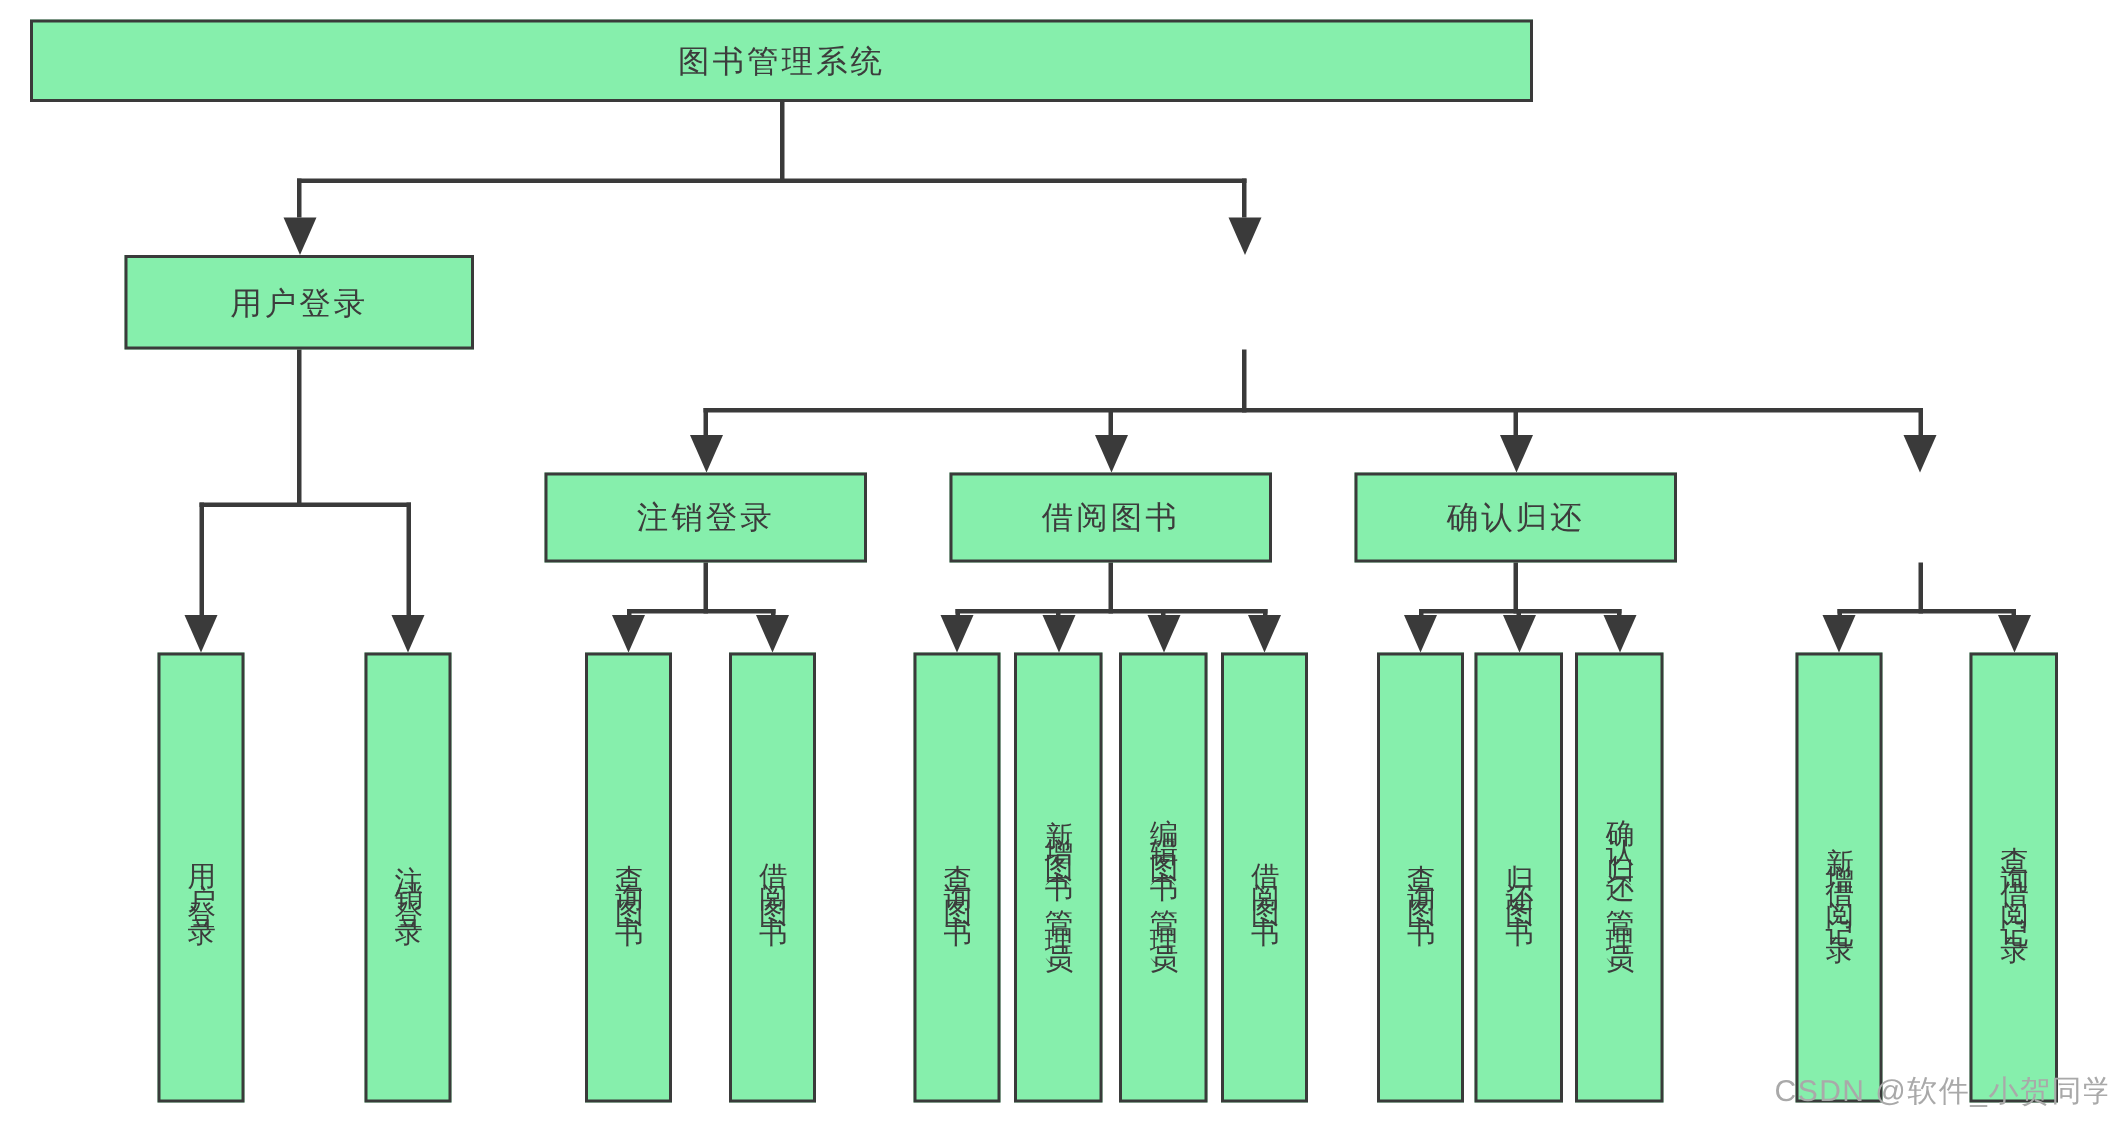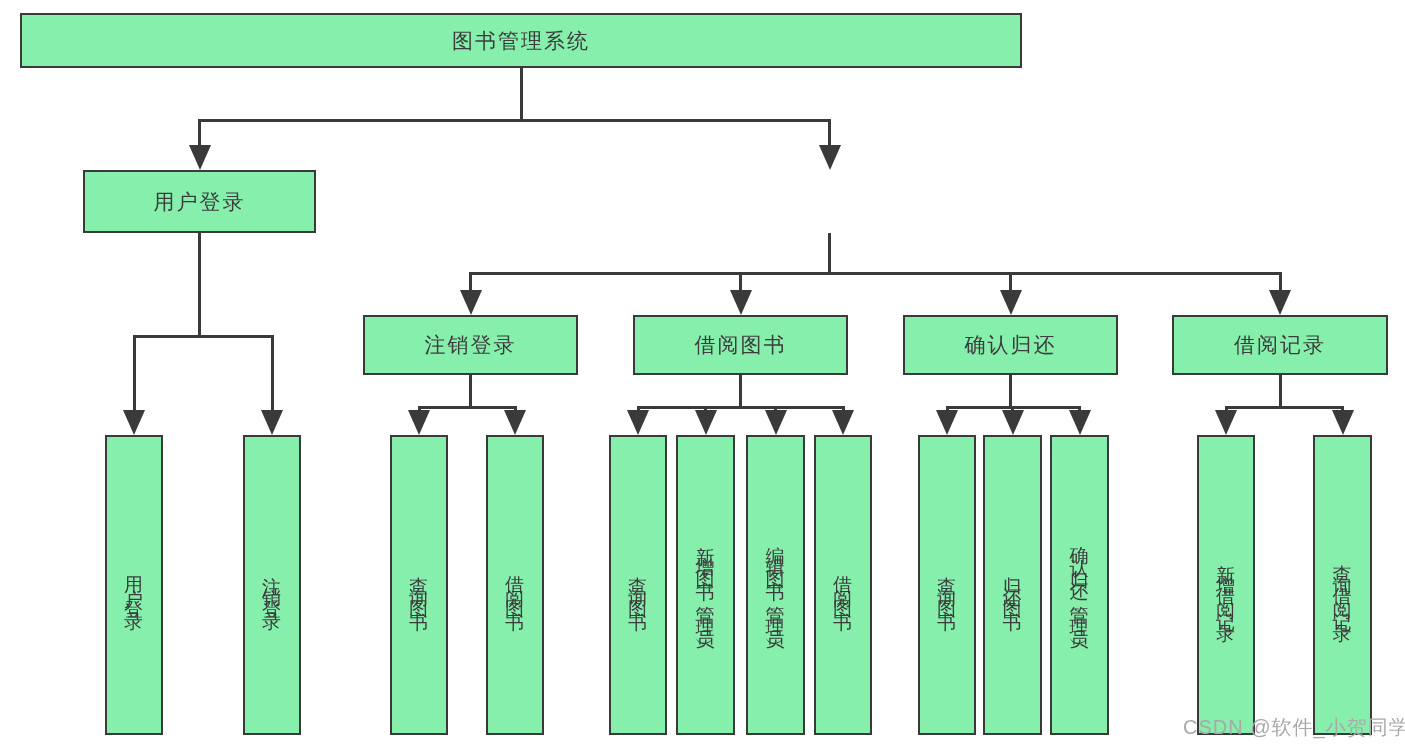--- a/index.html
+++ b/index.html
@@ -80,23 +80,20 @@
     </div>
     <div class="node h-node" style="left: 363px; top: 315px; width: 215px; height: 60px; border-color: rgb(58, 58, 58);">
       <span class="label" style="color: rgb(60, 60, 60);">注销登录</span>
     </div>
     <div class="node h-node" style="left: 633px; top: 315px; width: 215px; height: 60px; border-color: rgb(58, 58, 58);">
       <span class="label" style="color: rgb(60, 60, 60);">借阅图书</span>
     </div>
     <div class="node h-node" style="left: 903px; top: 315px; width: 215px; height: 60px; border-color: rgb(58, 58, 58);">
       <span class="label" style="color: rgb(60, 60, 60);">确认归还</span>
     </div>
-    <div class="node h-node" style="left: 1172px; top: 315px; width: 216px; height: 60px; border-color: rgb(58, 58, 58);">
-      <span class="label" style="color: rgb(60, 60, 60);">借阅记录</span>
-    </div>
     <div class="node v-node" style="left: 390px; top: 435px; width: 58px; height: 300px; border-color: rgb(58, 58, 58);">
       <span class="label" style="color: rgb(60, 60, 60);">查询图书</span>
     </div>
     <div class="node v-node" style="left: 486px; top: 435px; width: 58px; height: 300px; border-color: rgb(58, 58, 58);">
       <span class="label" style="color: rgb(60, 60, 60);">借阅图书</span>
     </div>
     <div class="node v-node" style="left: 609px; top: 435px; width: 58px; height: 300px; border-color: rgb(58, 58, 58);">
       <span class="label" style="color: rgb(60, 60, 60);">查询图书</span>
     </div>
     <div class="node v-node" style="left: 676px; top: 435px; width: 59px; height: 300px; border-color: rgb(58, 58, 58);">

